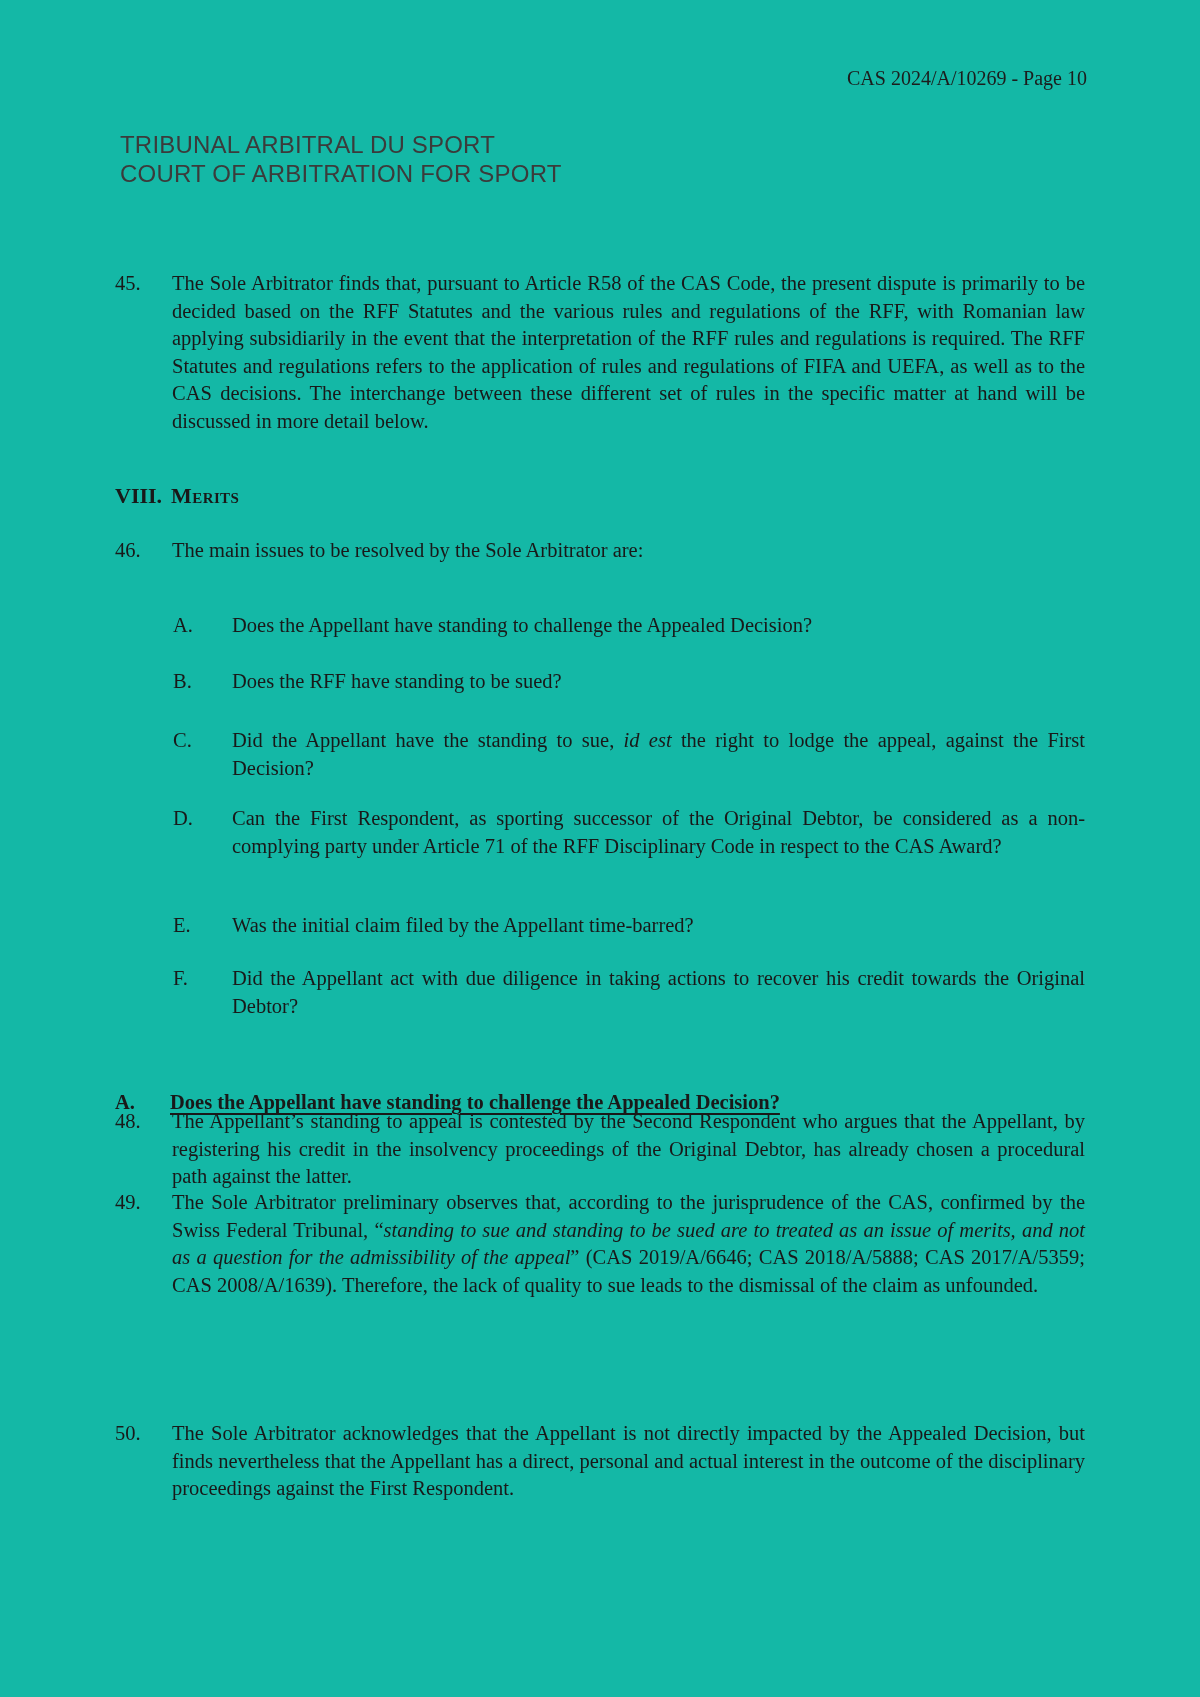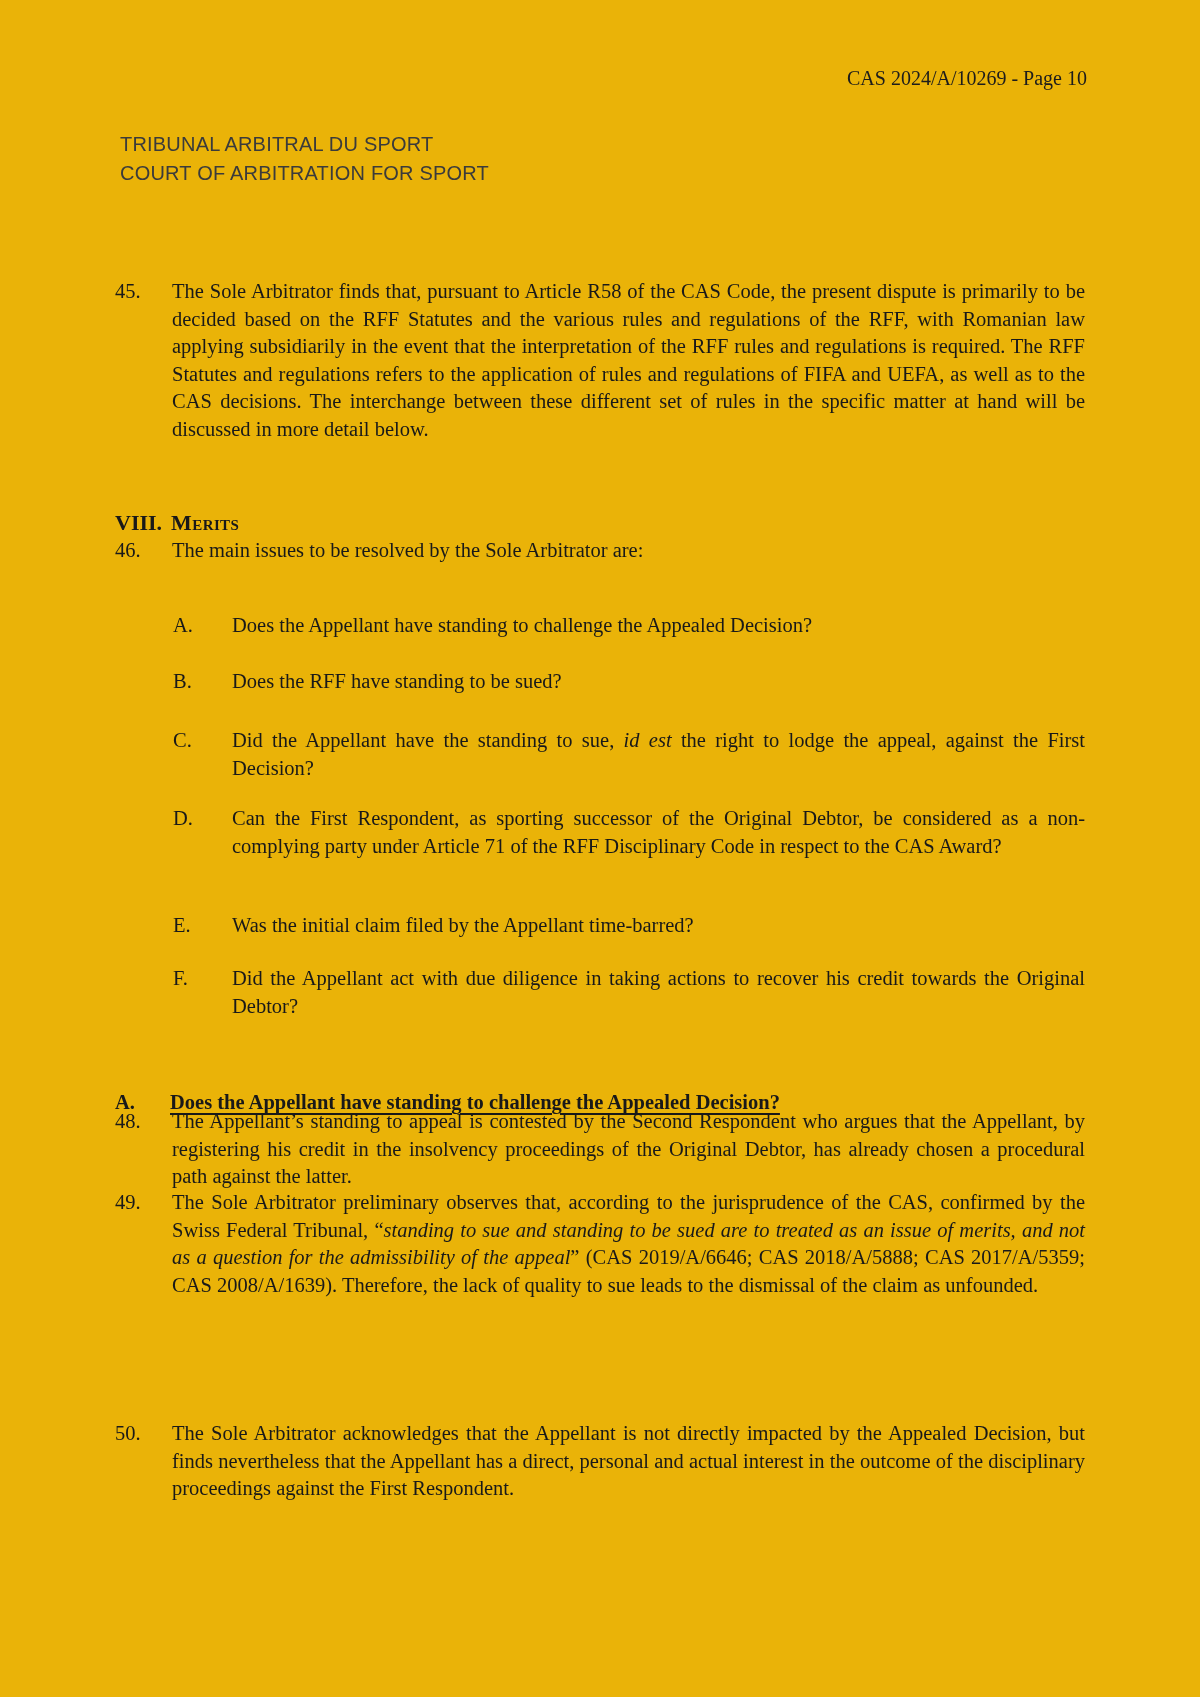--- a/index.html
+++ b/index.html
@@ -1,42 +1,42 @@
 <!DOCTYPE html>
 <html><head>
 <meta charset="utf-8">
 <style>
   * { margin: 0; padding: 0; box-sizing: border-box; }
   html, body { background: #ffffff; }
   .page {
     position: relative;
     width: 1200px;
     height: 1697px;
-    background: #eab308;
+    background: #14b8a6;
     font-family: "Liberation Serif", serif;
     color: #191919;
     overflow: hidden;
   }
   
   .running-header {
     position: absolute;
     top: 66px;
     right: 113px;
     font-size: 20px;
     line-height: 24px;
     color: #1c1c1c;
     white-space: nowrap;
   }
   
   .letterhead {
     position: absolute;
     top: 130px;
     left: 120px;
     font-family: "Liberation Sans", sans-serif;
-    font-size: 20px;
+    font-size: 24px;
     line-height: 29px;
     color: #3b3b3b;
     letter-spacing: 0.2px;
   }
   
   .block {
     position: absolute;
     left: 115px;
     width: 970px;
     font-size: 20.5px;
@@ -87,26 +87,26 @@
 
 <div class="page">
 
   <div class="running-header">CAS 2024/A/10269 - Page 10</div>
 
   <div class="letterhead">
     <div>TRIBUNAL ARBITRAL DU SPORT</div>
     <div>COURT OF ARBITRATION FOR SPORT</div>
   </div>
 
-  <div class="block" style="top:278px">
+  <div class="block" style="top:270px">
     <span class="pnum">45.</span>
     <div class="ptext">The Sole Arbitrator finds that, pursuant to Article R58 of the CAS Code, the present dispute is primarily to be decided based on the RFF Statutes and the various rules and regulations of the RFF, with Romanian law applying subsidiarily in the event that the interpretation of the RFF rules and regulations is required. The RFF Statutes and regulations refers to the application of rules and regulations of FIFA and UEFA, as well as to the CAS decisions. The interchange between these different set of rules in the specific matter at hand will be discussed in more detail below.</div>
   </div>
 
-  <div class="block section-heading" style="top:509px">
+  <div class="block section-heading" style="top:482px">
     <span class="snum">VIII.</span><span class="smallcaps">Merits</span>
   </div>
 
   <div class="block" style="top:537px">
     <span class="pnum">46.</span>
     <div class="ptext">The main issues to be resolved by the Sole Arbitrator are:</div>
   </div>
 
   <div class="block" style="top:612px">
     <span class="issue-letter">A.</span>

